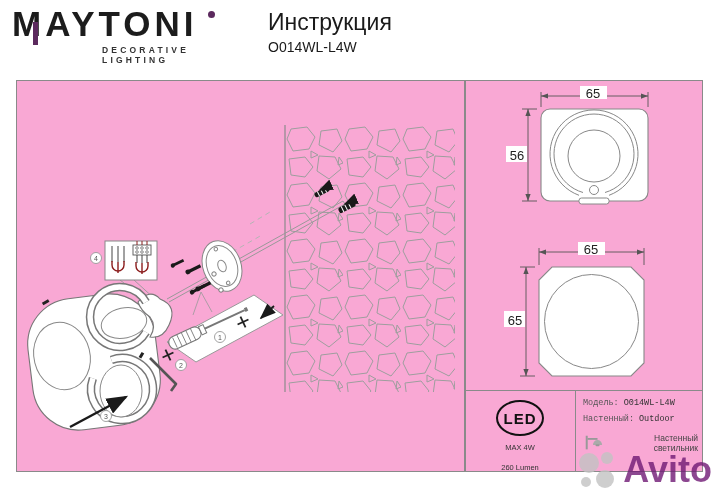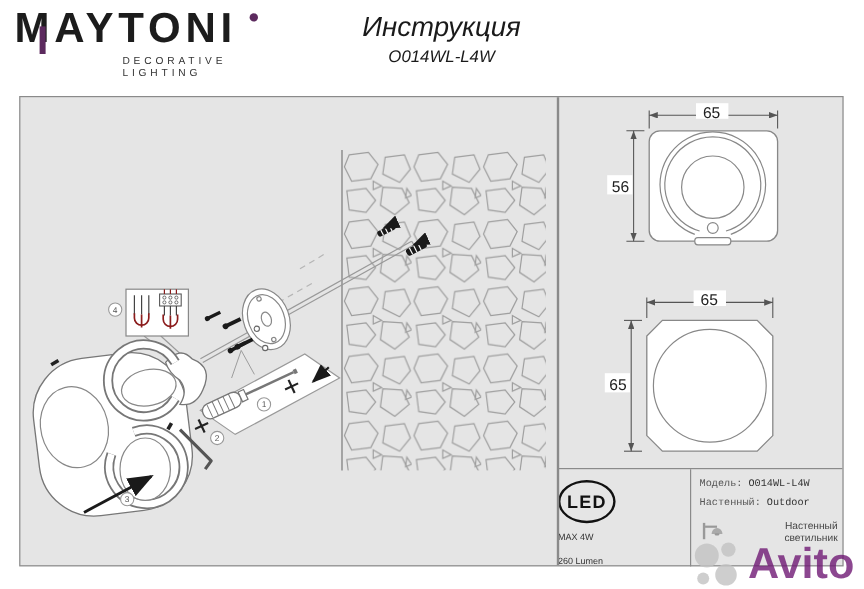--- a/index.html
+++ b/index.html
@@ -4,43 +4,43 @@
 <style>
   html,body{margin:0;padding:0;background:#ffffff;}
   body{width:720px;height:491px;position:relative;overflow:hidden;
        font-family:"Liberation Sans", sans-serif;color:#1a1a1a;}
 
   
   .brand{position:absolute;left:12px;top:6px;width:230px;}
   .brand-text{font-size:35px;font-weight:800;letter-spacing:4px;color:#1c1c1c;line-height:1;}
   .brand-accent-m{position:absolute;left:21px;top:16px;width:5px;height:23px;background:#5c2a5e;}
   .brand-dot-i{position:absolute;left:196px;top:5px;width:7px;height:7px;border-radius:50%;background:#5c2a5e;}
-  .brand-tagline{font-size:8.5px;letter-spacing:3.2px;color:#333;margin:4px 0 0 90px;}
-
-  .doc-head{position:absolute;left:268px;top:9px;width:200px;text-align:center;font-style:italic;}
+  .brand-tagline{font-size:8.5px;letter-spacing:3.2px;color:#333;margin:4px 0 0 90px;font-weight:bold;}
+
+  .doc-head{position:absolute;left:268px;top:9px;width:200px;text-align:left;}
   .doc-title{font-size:23px;color:#1a1a1a;}
   .doc-model{font-size:14px;color:#1a1a1a;margin-top:3px;}
 
   
   .frame{position:absolute;left:16px;top:80px;width:685px;height:390px;
-         border:1.5px solid #8a8a8a;background:#e5e5e5;}
+         border:1.5px solid #8a8a8a;background:#f9a8d4;}
   .divider-v{position:absolute;left:447px;top:0;bottom:0;width:1.5px;background:#8a8a8a;}
 
   .diagram-svg{position:absolute;left:0;top:0;}
   .dims-svg{position:absolute;left:448px;top:0;}
 
   svg text{font-family:"Liberation Sans", sans-serif;}
   .dimlabel{font-size:13px;fill:#222;}
   .stepnum{font-size:7px;fill:#555;}
 
   
   .spec{position:absolute;left:448px;top:309px;width:237px;height:81px;
         border-top:1.5px solid #8a8a8a;display:flex;}
   .spec-led{width:111px;border-right:1.5px solid #8a8a8a;display:flex;flex-direction:column;
-            padding-top:9px;box-sizing:border-box;}
+            align-items:center;padding-top:9px;box-sizing:border-box;}
   .led-circle{width:48px;height:48px;border:2.5px solid #111;border-radius:50%;
               display:flex;align-items:center;justify-content:center;box-sizing:border-box;}
   .led-text{font-size:15px;font-weight:700;letter-spacing:1px;color:#111;}
   .spec-max{font-size:7.5px;color:#333;margin-top:7px;}
   .spec-lumen{font-size:7.5px;color:#333;margin-top:11px;}
   .spec-info{flex:1;padding:7px 4px 0 7px;box-sizing:border-box;}
   .spec-row{font-size:8.5px;color:#555;margin-bottom:6px;white-space:nowrap;font-family:Liberation Mono, monospace;}
   .spec-row b{font-weight:400;color:#333;margin-left:5px;}
   .spec-type{display:flex;align-items:center;margin-top:9px;}
   .spec-type-label{font-size:8.5px;color:#444;margin-left:11px;text-align:right;}

